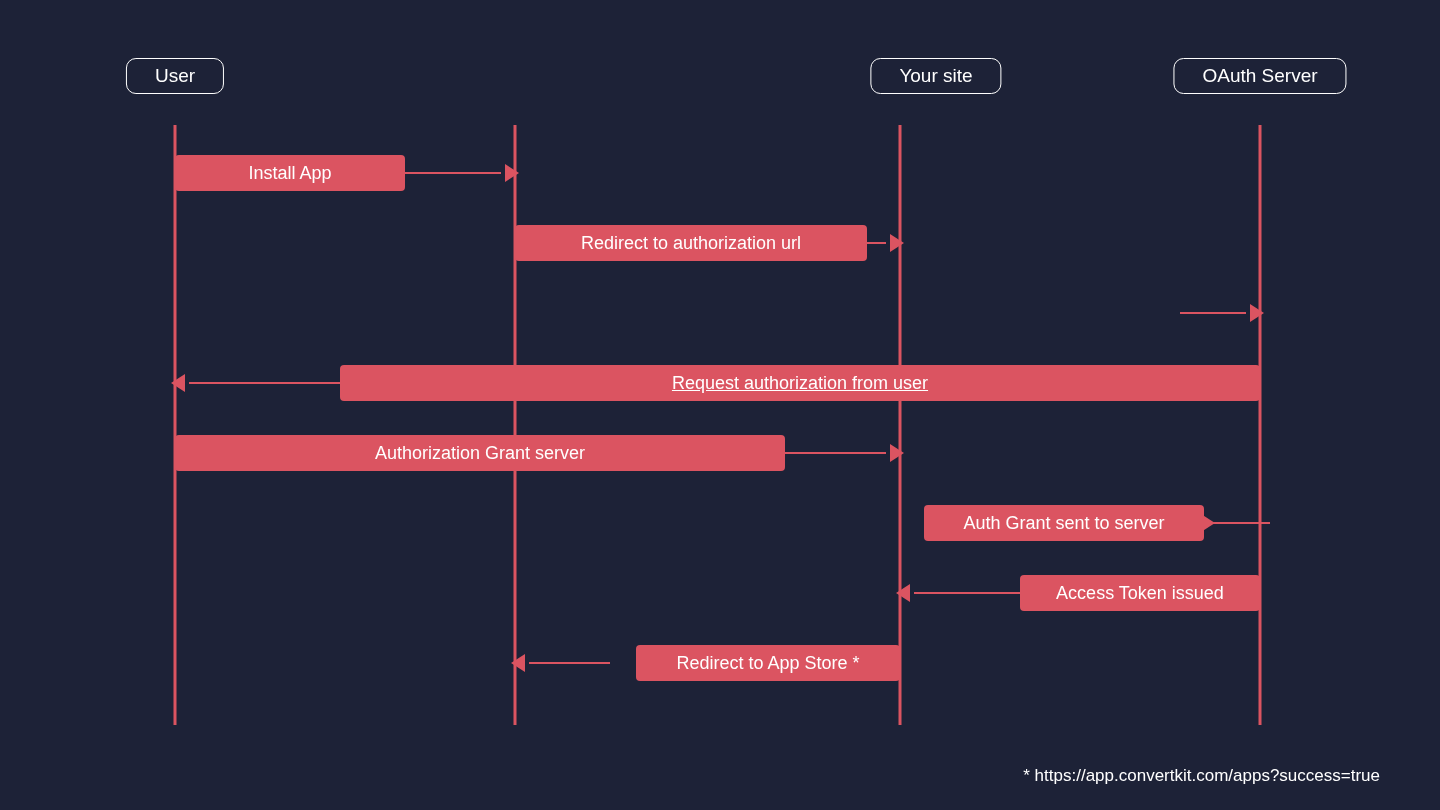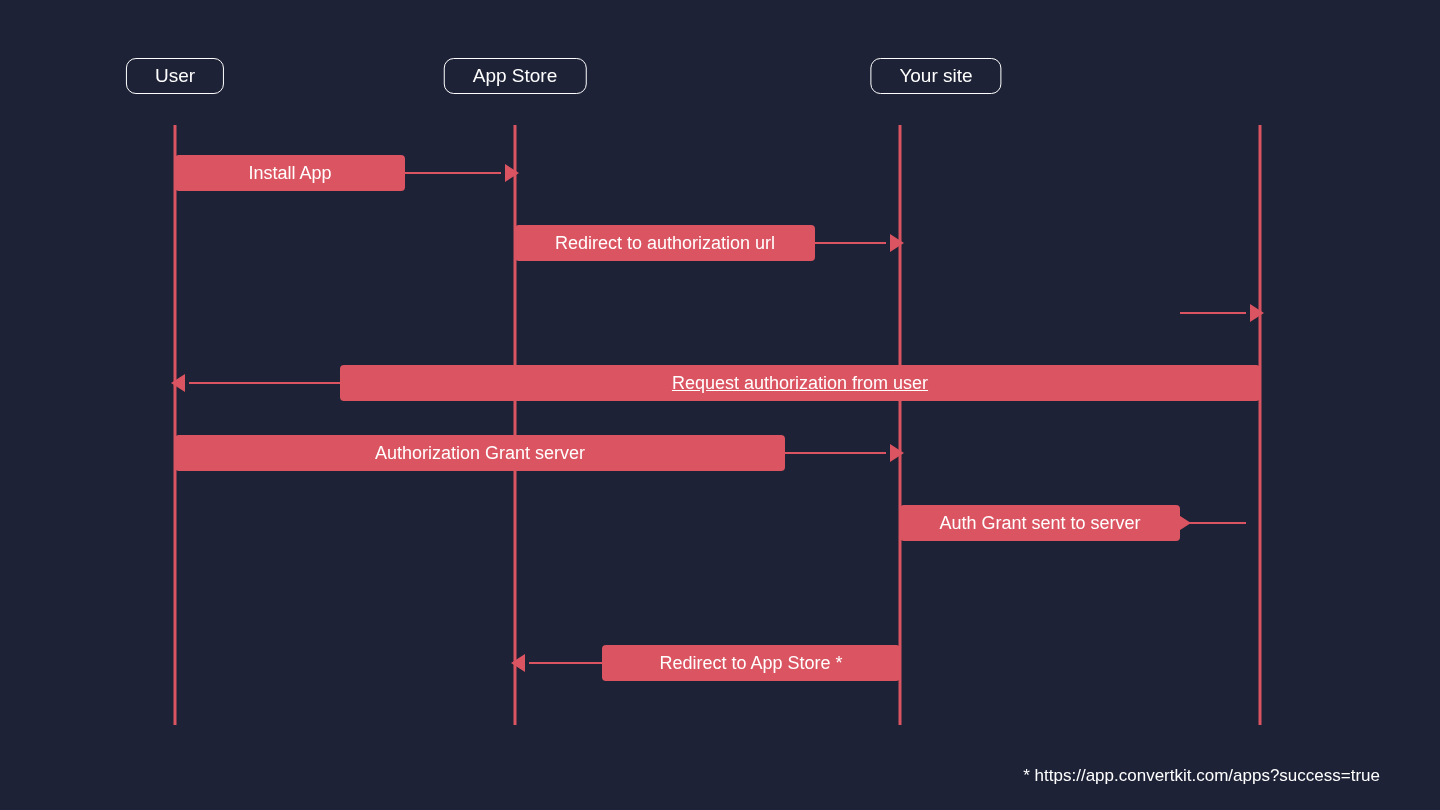--- a/index.html
+++ b/index.html
@@ -77,52 +77,57 @@
     font-size: 17px;
   }
 </style>
 </head>
 <body>
 
 <div class="stage" id="stage">
   <div class="footnote">* https://app.convertkit.com/apps?success=true</div>
 <div class="participant" style="left: 175px;"><span>User</span></div>
     <div class="lifeline" style="left: 175px; top: 125px; height: 600px;"></div>
-    <div class="participant" style="left: 515px;"><span>App Store</span></div>
     <div class="lifeline" style="left: 515px; top: 125px; height: 600px;"></div>
     <div class="participant" style="left: 900px; margin-left: 36px;"><span>Your site</span></div>
     <div class="lifeline" style="left: 900px; top: 125px; height: 600px;"></div>
+    <div class="participant" style="left: 1260px;"><span>OAuth Server</span></div>
     <div class="lifeline" style="left: 1260px; top: 125px; height: 600px;"></div>
     <div class="msg right" style="top: 155px; left: 175px; width: 340px;">
       <div class="shaft" style="left: 230px; width: 96px;"></div>
       <div class="head" style="right: -4px;"></div>
       <div class="label" style="width: 230px; left: 0px;">Install App</div>
     </div>
     <div class="msg right" style="top: 225px; left: 515px; width: 385px;">
       <div class="shaft" style="left: 300px; width: 71px;"></div>
       <div class="head" style="right: -4px;"></div>
-      <div class="label" style="width: 300px; left: 0px;">Redirect to authorization url</div>
+      <div class="label" style="width: 352px; left: 0px;">Redirect to authorization url</div>
     </div>
     <div class="msg right" style="top: 295px; left: 900px; width: 360px;">
       <div class="shaft" style="left: 280px; width: 66px;"></div>
       <div class="head" style="right: -4px;"></div>
     </div>
     <div class="msg left" style="top: 365px; left: 175px; width: 1085px;">
       <div class="shaft" style="right: 920px; width: 151px;"></div>
       <div class="head" style="left: -4px;"></div>
       <div class="label" style="width: 920px; right: 0px; text-decoration: underline;">Request authorization from user</div>
     </div>
     <div class="msg right" style="top: 435px; left: 175px; width: 725px;">
       <div class="shaft" style="left: 610px; width: 101px;"></div>
       <div class="head" style="right: -4px;"></div>
       <div class="label" style="width: 610px; left: 0px;">Authorization Grant server</div>
     </div>
-    <div class="msg right" style="top: 505px; left: 900px; width: 287px;">
+    <div class="msg right" style="top: 505px; left: 924px; width: 287px;">
       <div class="shaft" style="left: 280px; width: 66px;"></div>
       <div class="head" style="right: -4px;"></div>
       <div class="label" style="width: 280px; left: 0px;">Auth Grant sent to server</div>
     </div>
+    <div class="msg left" style="top: 575px; left: 900px; width: 360px;">
+      <div class="shaft" style="right: 240px; width: 106px;"></div>
+      <div class="head" style="left: -4px;"></div>
+      <div class="label" style="width: 240px; right: 0px;">Access Token issued</div>
+    </div>
     <div class="msg left" style="top: 645px; left: 515px; width: 385px;">
       <div class="shaft" style="right: 290px; width: 81px;"></div>
       <div class="head" style="left: -4px;"></div>
-      <div class="label" style="width: 298px; right: 0px;">Redirect to App Store *</div>
+      <div class="label" style="width: 264px; right: 0px;">Redirect to App Store *</div>
     </div>
   </div>
 
 </body></html>

